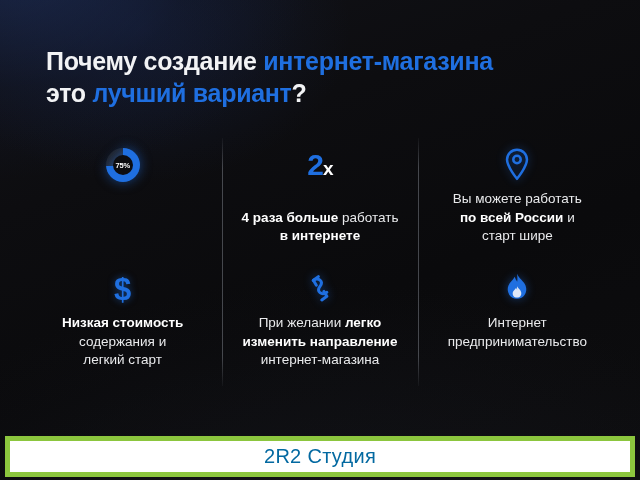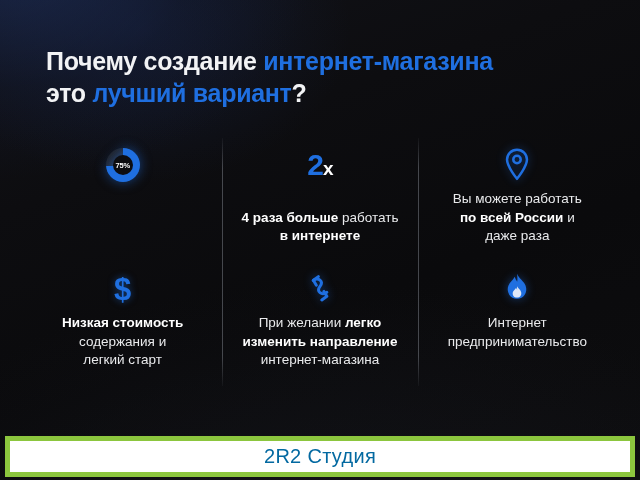--- a/index.html
+++ b/index.html
@@ -195,21 +195,21 @@
     <div class="card">
       <div class="card-icon">
         <svg class="svg-icon" width="30" height="36" viewBox="0 0 24 30" fill="none" aria-hidden="true">
           <path d="M12 2.2c-4.6 0-8.3 3.7-8.3 8.3 0 6 8.3 16 8.3 16s8.3-10 8.3-16c0-4.6-3.7-8.3-8.3-8.3z" stroke="#1f6fe0" stroke-width="2.1" stroke-linejoin="round"></path>
           <circle cx="12" cy="10.4" r="3.1" stroke="#1f6fe0" stroke-width="2.1"></circle>
         </svg>
       </div>
       <div class="card-text">
         <span>Вы можете работать</span><br>
         <b>по всей России </b><span>и</span><br>
-        <span>даже раза</span>
+        <span>старт шире</span>
       </div>
     </div>
 
     <div class="card">
       <div class="card-icon">
         <span class="glyph-dollar">$</span>
       </div>
       <div class="card-text">
         <b>Низкая стоимость</b><br>
         <span>содержания и</span><br>

